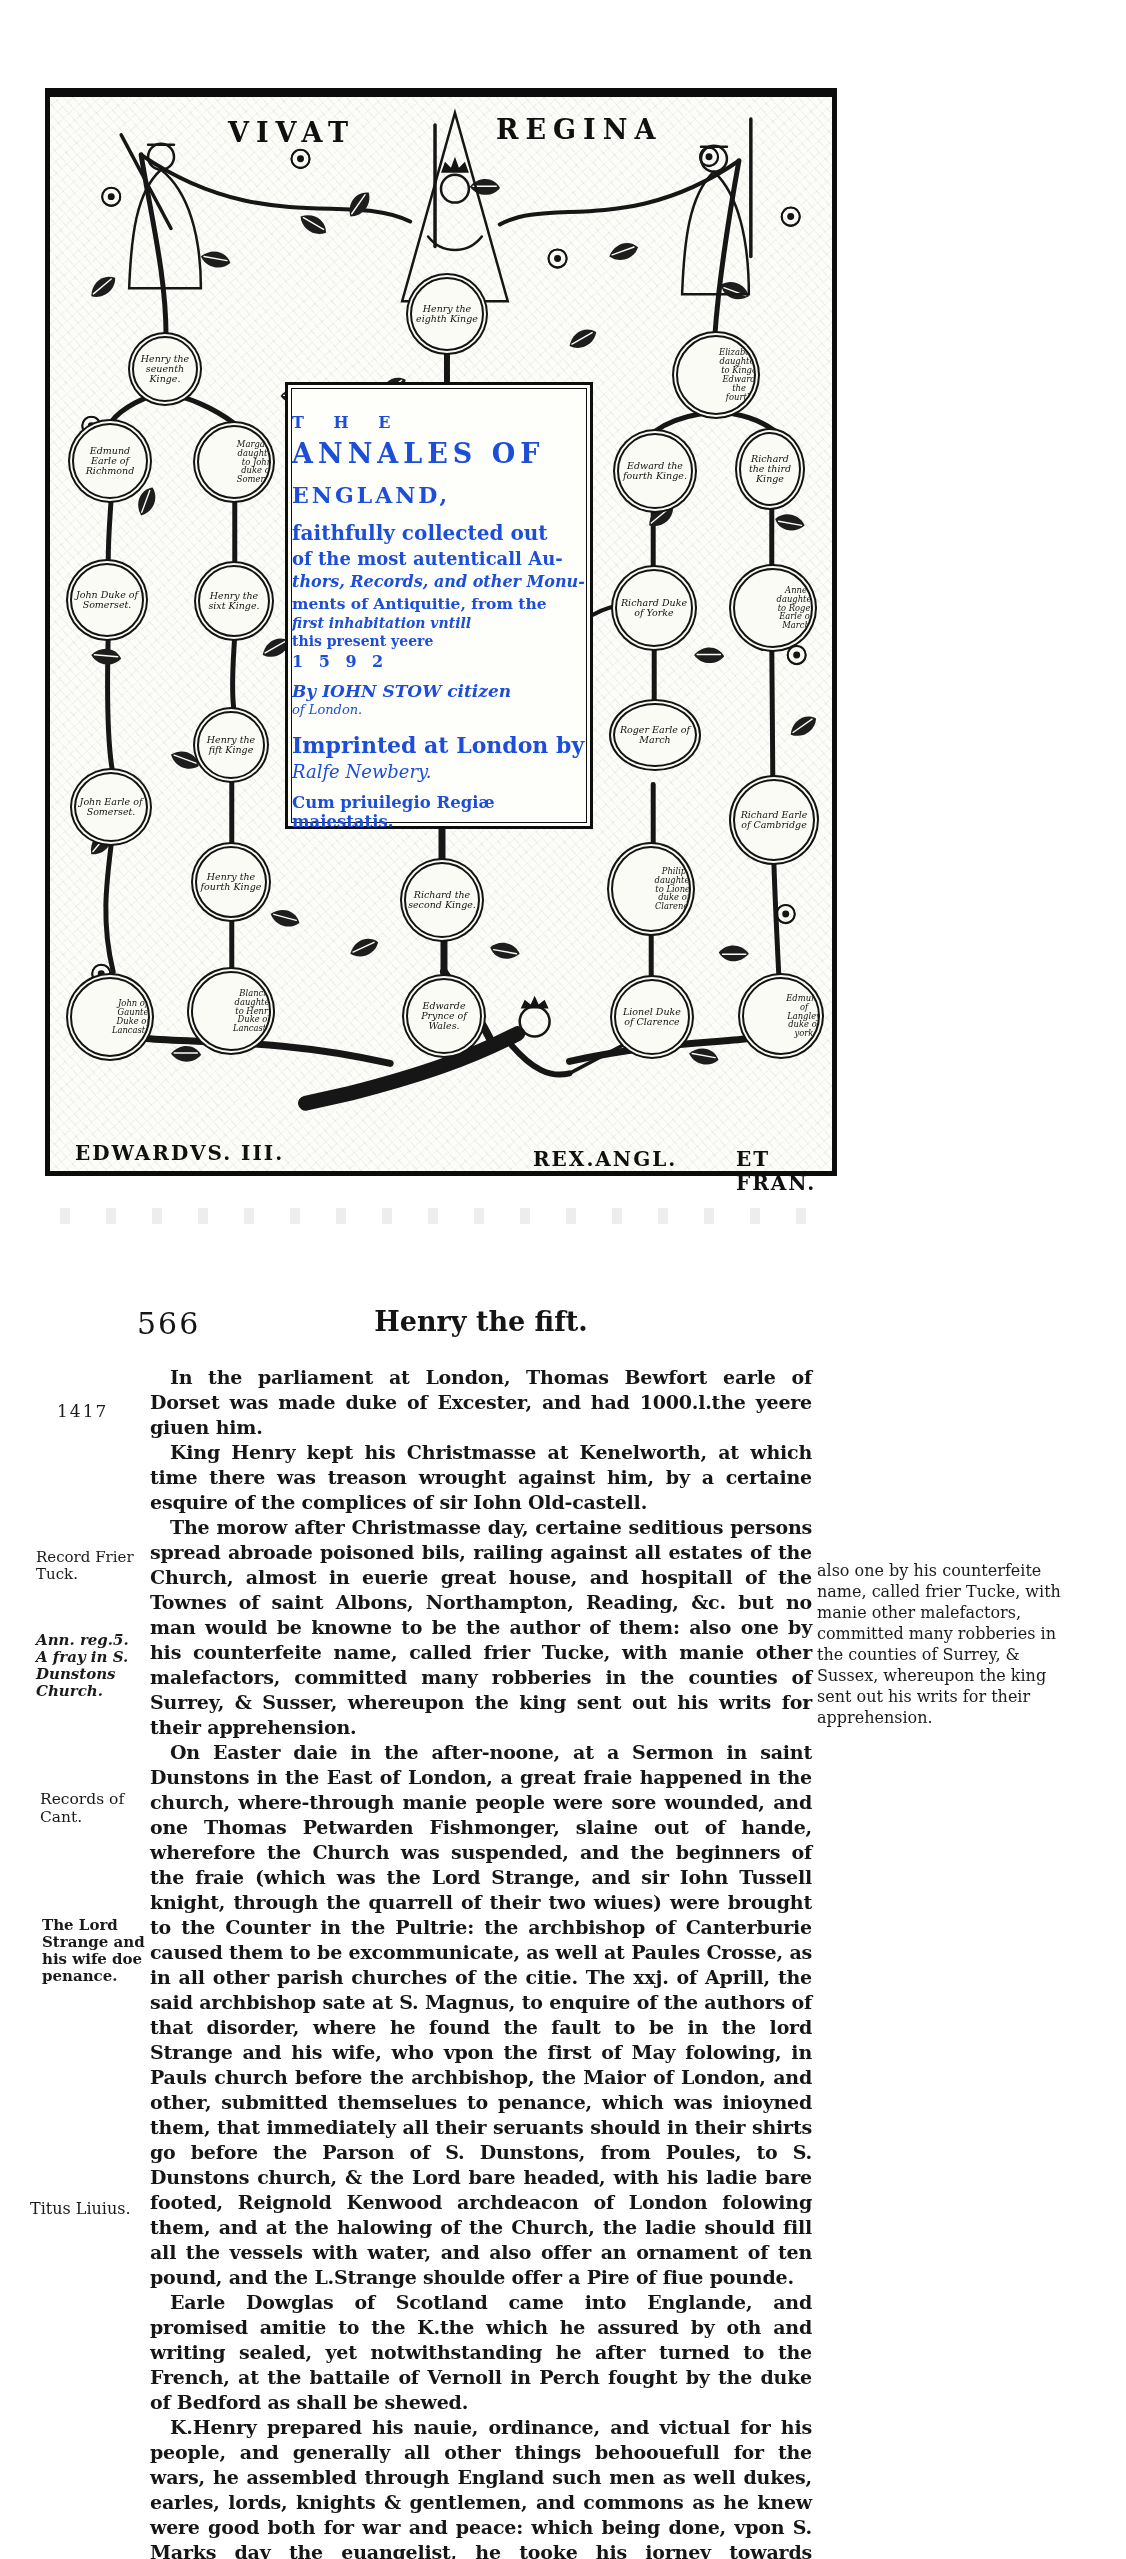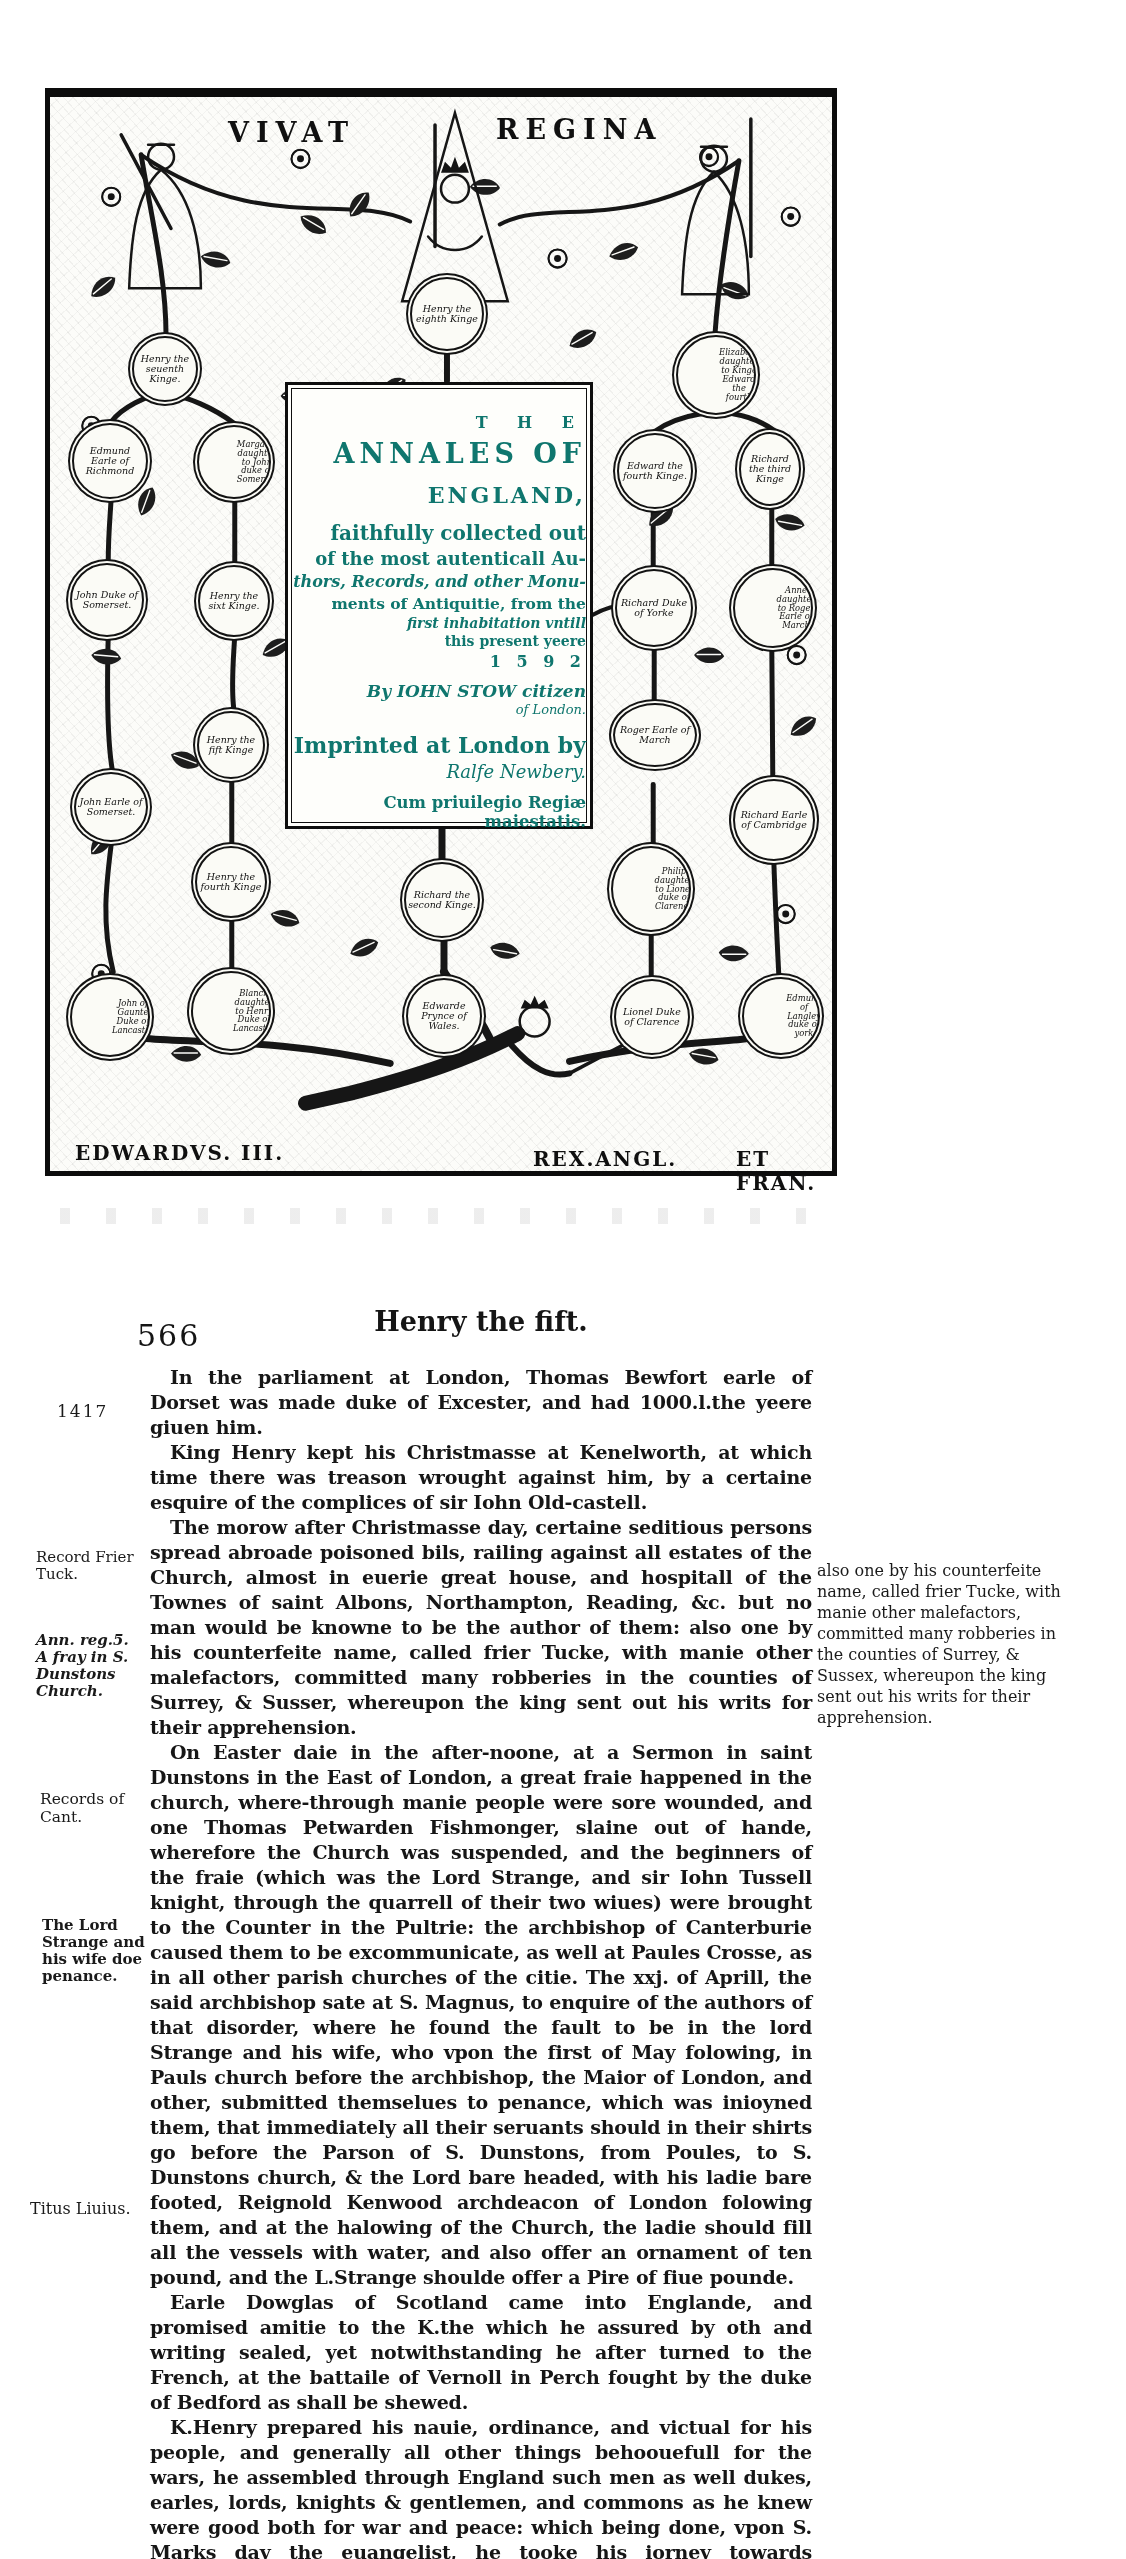--- a/index.html
+++ b/index.html
@@ -22,39 +22,39 @@
   .base-right{left:686px;top:1050px;}
 
   .medallion{position:absolute;z-index:3;box-sizing:border-box;border:2px solid #131313;border-radius:50%;
              background:#fbfbf6;box-shadow:0 0 0 2px #fbfbf6, 0 0 0 4px #131313;
              display:flex;align-items:center;justify-content:center;text-align:center;overflow:hidden;}
   .m-label{font-style:italic;font-size:9.5px;line-height:1.06;color:#101010;padding:2px;}
   .m-label.tight{font-size:8.4px;padding-left:48px;}
 
   .title-box{position:absolute;left:235px;top:285px;width:308px;height:447px;z-index:4;box-sizing:border-box;
              border:3.5px solid #0e0e0e;background:#fefefb;}
-  .title-inner{position:absolute;inset:3px;border:1.5px solid #0e0e0e;text-align:right;color:#0f766e;padding-top:24px;box-sizing:border-box;}
+  .title-inner{position:absolute;inset:3px;border:1.5px solid #0e0e0e;text-align:left;color:#1d4ed8;padding-top:24px;box-sizing:border-box;}
   .t-the{font-size:16px;letter-spacing:12px;font-weight:bold;}
   .t-annales{font-size:27px;letter-spacing:5px;font-weight:bold;margin-top:6px;}
   .t-england{font-size:22px;letter-spacing:3px;font-weight:bold;margin-top:13px;}
   .t-sub1{font-size:20px;font-weight:bold;margin-top:13px;}
   .t-sub2{font-size:18px;font-weight:bold;margin-top:3px;}
   .t-sub3{font-size:16px;font-style:italic;font-weight:bold;margin-top:3px;}
   .t-sub4{font-size:15.5px;font-weight:bold;margin-top:3px;}
   .t-sub5{font-size:14px;font-style:italic;font-weight:bold;margin-top:2px;}
   .t-sub6{font-size:14px;font-weight:bold;margin-top:2px;}
   .t-year{font-size:16px;letter-spacing:5px;font-weight:bold;margin-top:3px;}
   .t-by1{font-size:17px;font-style:italic;font-weight:bold;margin-top:10px;}
   .t-by2{font-size:13px;font-style:italic;margin-top:1px;}
   .t-imp1{font-size:22px;font-weight:bold;margin-top:15px;}
   .t-imp2{font-size:18px;font-style:italic;margin-top:3px;}
   .t-priv{font-size:16.5px;font-weight:bold;margin-top:11px;}
 
   
-  .page-number{position:absolute;left:137px;top:1306px;font-size:30px;color:#151515;letter-spacing:2px;margin-top:12px;}
+  .page-number{position:absolute;left:137px;top:1306px;font-size:30px;color:#151515;letter-spacing:2px;}
   .running-title{position:absolute;left:150px;top:1306px;width:662px;text-align:center;
                  font-size:27px;font-weight:bold;color:#151515;}
   .main-text{position:absolute;left:150px;top:1365px;width:662px;text-align:justify;
              font-size:19px;line-height:25px;font-weight:bold;color:#161616;letter-spacing:-0.2px;}
   .main-text p{margin:0;text-indent:20px;}
 
   .margin-note{position:absolute;color:#1a1a1a;line-height:1.13;}
   .mn-0{left:57px;top:1402px;font-size:17px;letter-spacing:2px;}
   .mn-1{left:36px;top:1549px;width:104px;font-size:15px;}
   .mn-2{left:36px;top:1632px;width:104px;font-size:15px;font-style:italic;font-weight:bold;}

